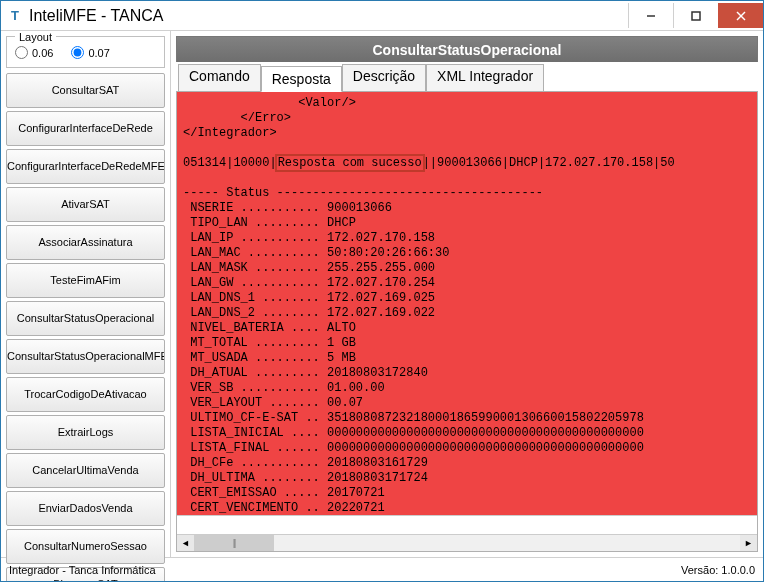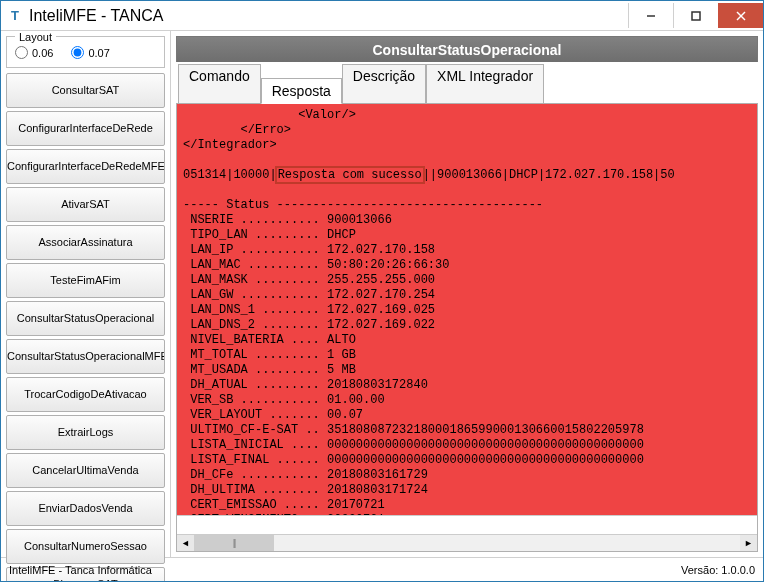--- a/index.html
+++ b/index.html
@@ -117,21 +117,21 @@
       border: 1px solid #b0b0b0;
       border-bottom: none;
       margin-right: 0px;
       margin-top: 2px;
       background: #f4f4f4;
       cursor: pointer;
       position: relative;
     }
     .tab.active {
       background: #fff;
-      margin-top: 16px;
+      margin-top: 4px;
       padding-top: 4px;
       padding-bottom: 4px;
       z-index: 2;
       border-bottom: 1px solid #fff;
       margin-bottom: -1px;
     }
 
     .content-area {
       flex: 1;
       border: 1px solid #b0b0b0;
@@ -327,15 +327,15 @@
               <span class="grip">|||</span>
             </div>
         </div>
         <div class="arrow">►</div>
       </div>
     </div>
   </div>
 </div>
 
 <div class="statusbar">
-  <span class="left">InteliMFE - Tanca Informática</span>
+  <span class="left">Integrador - Tanca Informática</span>
   <span>Versão: 1.0.0.0</span>
 </div>
 
 </body></html>

